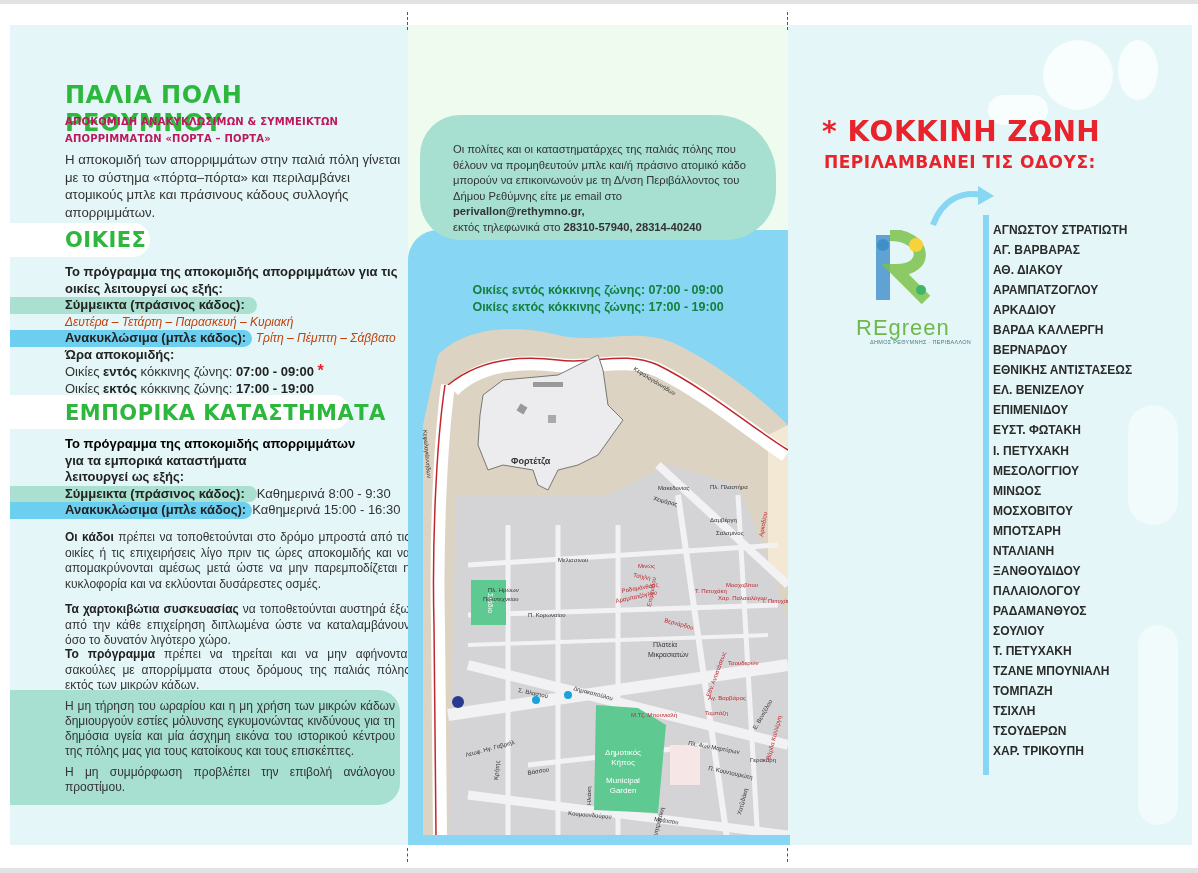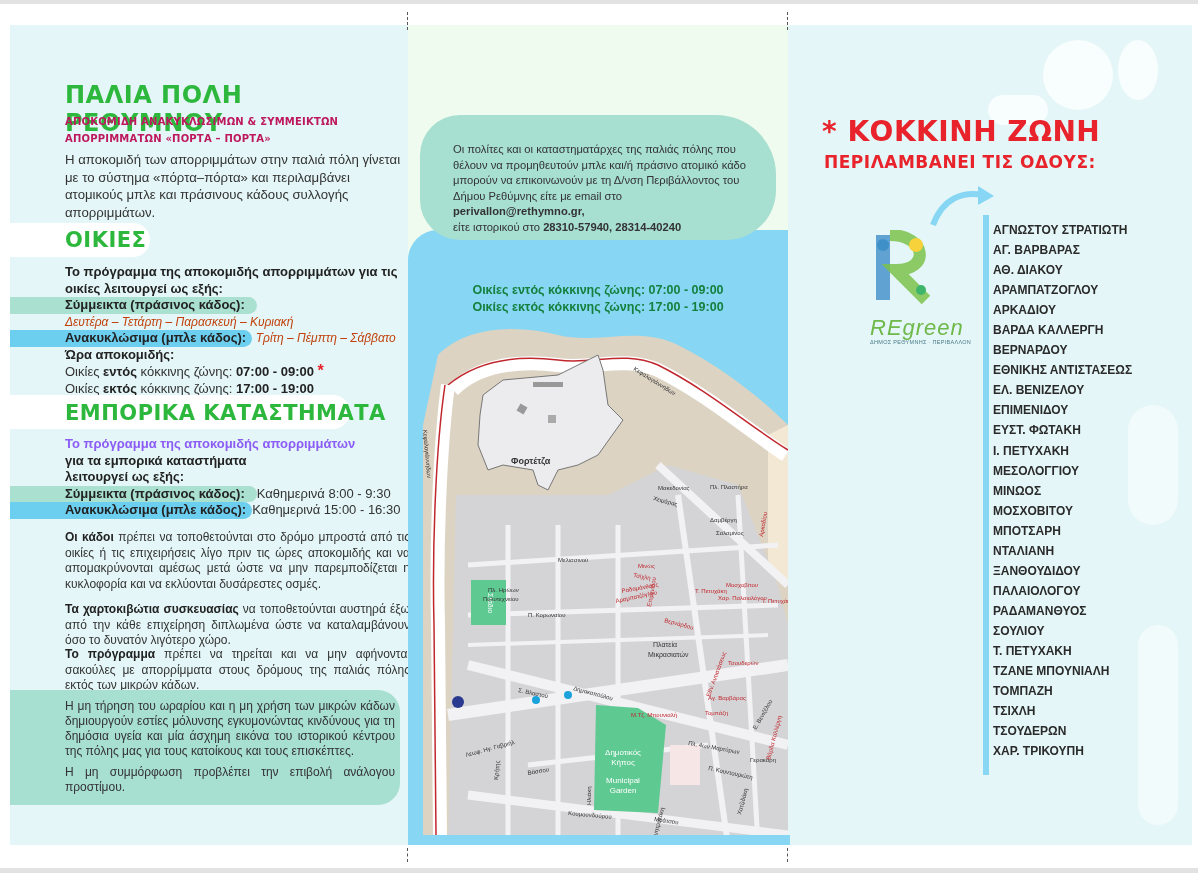--- a/index.html
+++ b/index.html
@@ -40,21 +40,21 @@
   .map svg text { font-family: "Liberation Sans", sans-serif; }
 
   
   .deco { position: absolute; background: #fff; opacity: 0.75; }
   .zone-title { position: absolute; left: 34px; top: 90px; width: 370px; font-family: "DejaVu Sans", sans-serif; font-weight: bold; color: #e8232b; font-size: 28px; letter-spacing: 0.5px; }
   .zone-sub { position: absolute; left: 36px; top: 127px; width: 370px; font-family: "DejaVu Sans", sans-serif; font-weight: bold; color: #e8232b; font-size: 17px; letter-spacing: 0.5px; }
   .street-list { position: absolute; left: 205px; top: 195px; list-style: none; }
   .street-list li { font-size: 12px; font-weight: bold; color: #2a2a2a; height: 20.05px; line-height: 20px; white-space: nowrap; }
   .blue-band { position: absolute; left: 195px; top: 190px; width: 6px; height: 560px; background: #86d6f4; }
   .logo { position: absolute; left: 78px; top: 205px; width: 100px; height: 120px; }
-  .logo-text { position: absolute; left: 82px; top: 290px; font-size: 22px; color: #6fb84a; letter-spacing: 1px; font-style: italic; }
+  .logo-text { position: absolute; left: 68px; top: 290px; font-size: 22px; color: #6fb84a; letter-spacing: 1px; }
   .logo-sub { position: absolute; left: 82px; top: 314px; font-size: 5.5px; color: #4a7a8a; letter-spacing: 0.3px; }
 </style>
 </head>
 <body>
 
 <div class="page">
   <div class="topbar"></div>
   <div class="botbar"></div>
 
   <div class="panel panel-left">
@@ -72,21 +72,21 @@
       <div><span class="hl-blue">Ανακυκλώσιμα (μπλε κάδος):</span> <span class="small">Τρίτη – Πέμπτη – Σάββατο</span></div>
       <div style="font-weight:bold;color:#222;">Ώρα αποκομιδής:</div>
       <div><span>Οικίες </span><b>εντός</b><span> κόκκινης ζώνης: </span><b>07:00 - 09:00</b> <span style="color:#e8232b;font-weight:bold;font-size:16px;">*</span></div>
       <div><span>Οικίες </span><b>εκτός</b><span> κόκκινης ζώνης: </span><b>17:00 - 19:00</b></div>
     </div>
 
     <div class="sec-pill" style="top:370px;width:340px;"></div>
     <div class="h-green sec-title" style="top:376px;">ΕΜΠΟΡΙΚΑ ΚΑΤΑΣΤΗΜΑΤΑ</div>
 
     <div class="txt" style="top:411px;">
-      <div style="font-weight:bold;color:#8b5cf6;">Το πρόγραμμα της αποκομιδής απορριμμάτων</div>
+      <div style="font-weight:bold;color:#000000;">Το πρόγραμμα της αποκομιδής απορριμμάτων</div>
       <div style="font-weight:bold;color:#222;">για τα εμπορικά καταστήματα</div>
       <div style="font-weight:bold;color:#222;">λειτουργεί ως εξής:</div>
       <div><span class="hl-green">Σύμμεικτα (πράσινος κάδος):</span><span>Καθημερινά 8:00 - 9:30</span></div>
       <div><span class="hl-blue">Ανακυκλώσιμα (μπλε κάδος):</span><span>Καθημερινά 15:00 - 16:30</span></div>
     </div>
 
     <div class="para" style="top:505px;"><b>Οι κάδοι</b><span> πρέπει να τοποθετούνται στο δρόμο μπροστά από τις οικίες ή τις επιχειρήσεις λίγο πριν τις ώρες αποκομιδής και να απομακρύνονται αμέσως μετά ώστε να μην παρεμποδίζεται η κυκλοφορία και να εκλύονται δυσάρεστες οσμές.</span></div>
     <div class="para" style="top:577px;"><b>Τα χαρτοκιβώτια συσκευασίας</b><span> να τοποθετούνται αυστηρά έξω από την κάθε επιχείρηση διπλωμένα ώστε να καταλαμβάνουν όσο το δυνατόν λιγότερο χώρο.</span></div>
     <div class="para" style="top:622px;"><b>Το πρόγραμμα</b><span> πρέπει να τηρείται και να μην αφήνονται σακούλες με απορρίμματα στους δρόμους της παλιάς πόλης εκτός των μικρών κάδων.</span></div>
 
@@ -202,21 +202,21 @@
           <text x="223" y="692">Μ.Τζ. Μπουνιαλή</text>
           <text x="355" y="512" transform="rotate(-80 355 512)">Αρκαδίου</text>
           <text x="362" y="735" transform="rotate(-75 362 735)">Βάρδα Καλλέργη</text>
         </g>
       </svg>
     </div>
 
     <div class="info-bubble"></div>
     <div class="info-text">
       <span>Οι πολίτες και οι καταστηματάρχες της παλιάς πόλης που θέλουν να προμηθευτούν μπλε και/ή πράσινο ατομικό κάδο μπορούν να επικοινωνούν με τη Δ/νση Περιβάλλοντος του Δήμου Ρεθύμνης είτε με email στο </span><b>perivallon@rethymno.gr,</b><br>
-      <span>είτε ιστορικού στο </span><b>28310-57940, 28314-40240</b>
+      <span>εκτός τηλεφωνικά στο </span><b>28310-57940, 28314-40240</b>
     </div>
 
     <div class="hours">
       <div>Οικίες εντός κόκκινης ζώνης: 07:00 - 09:00</div>
       <div>Οικίες εκτός κόκκινης ζώνης: 17:00 - 19:00</div>
     </div>
   </div>
 
   <div class="panel panel-right">
     <div class="deco" style="left:255px;top:15px;width:70px;height:70px;border-radius:50%;"></div>

